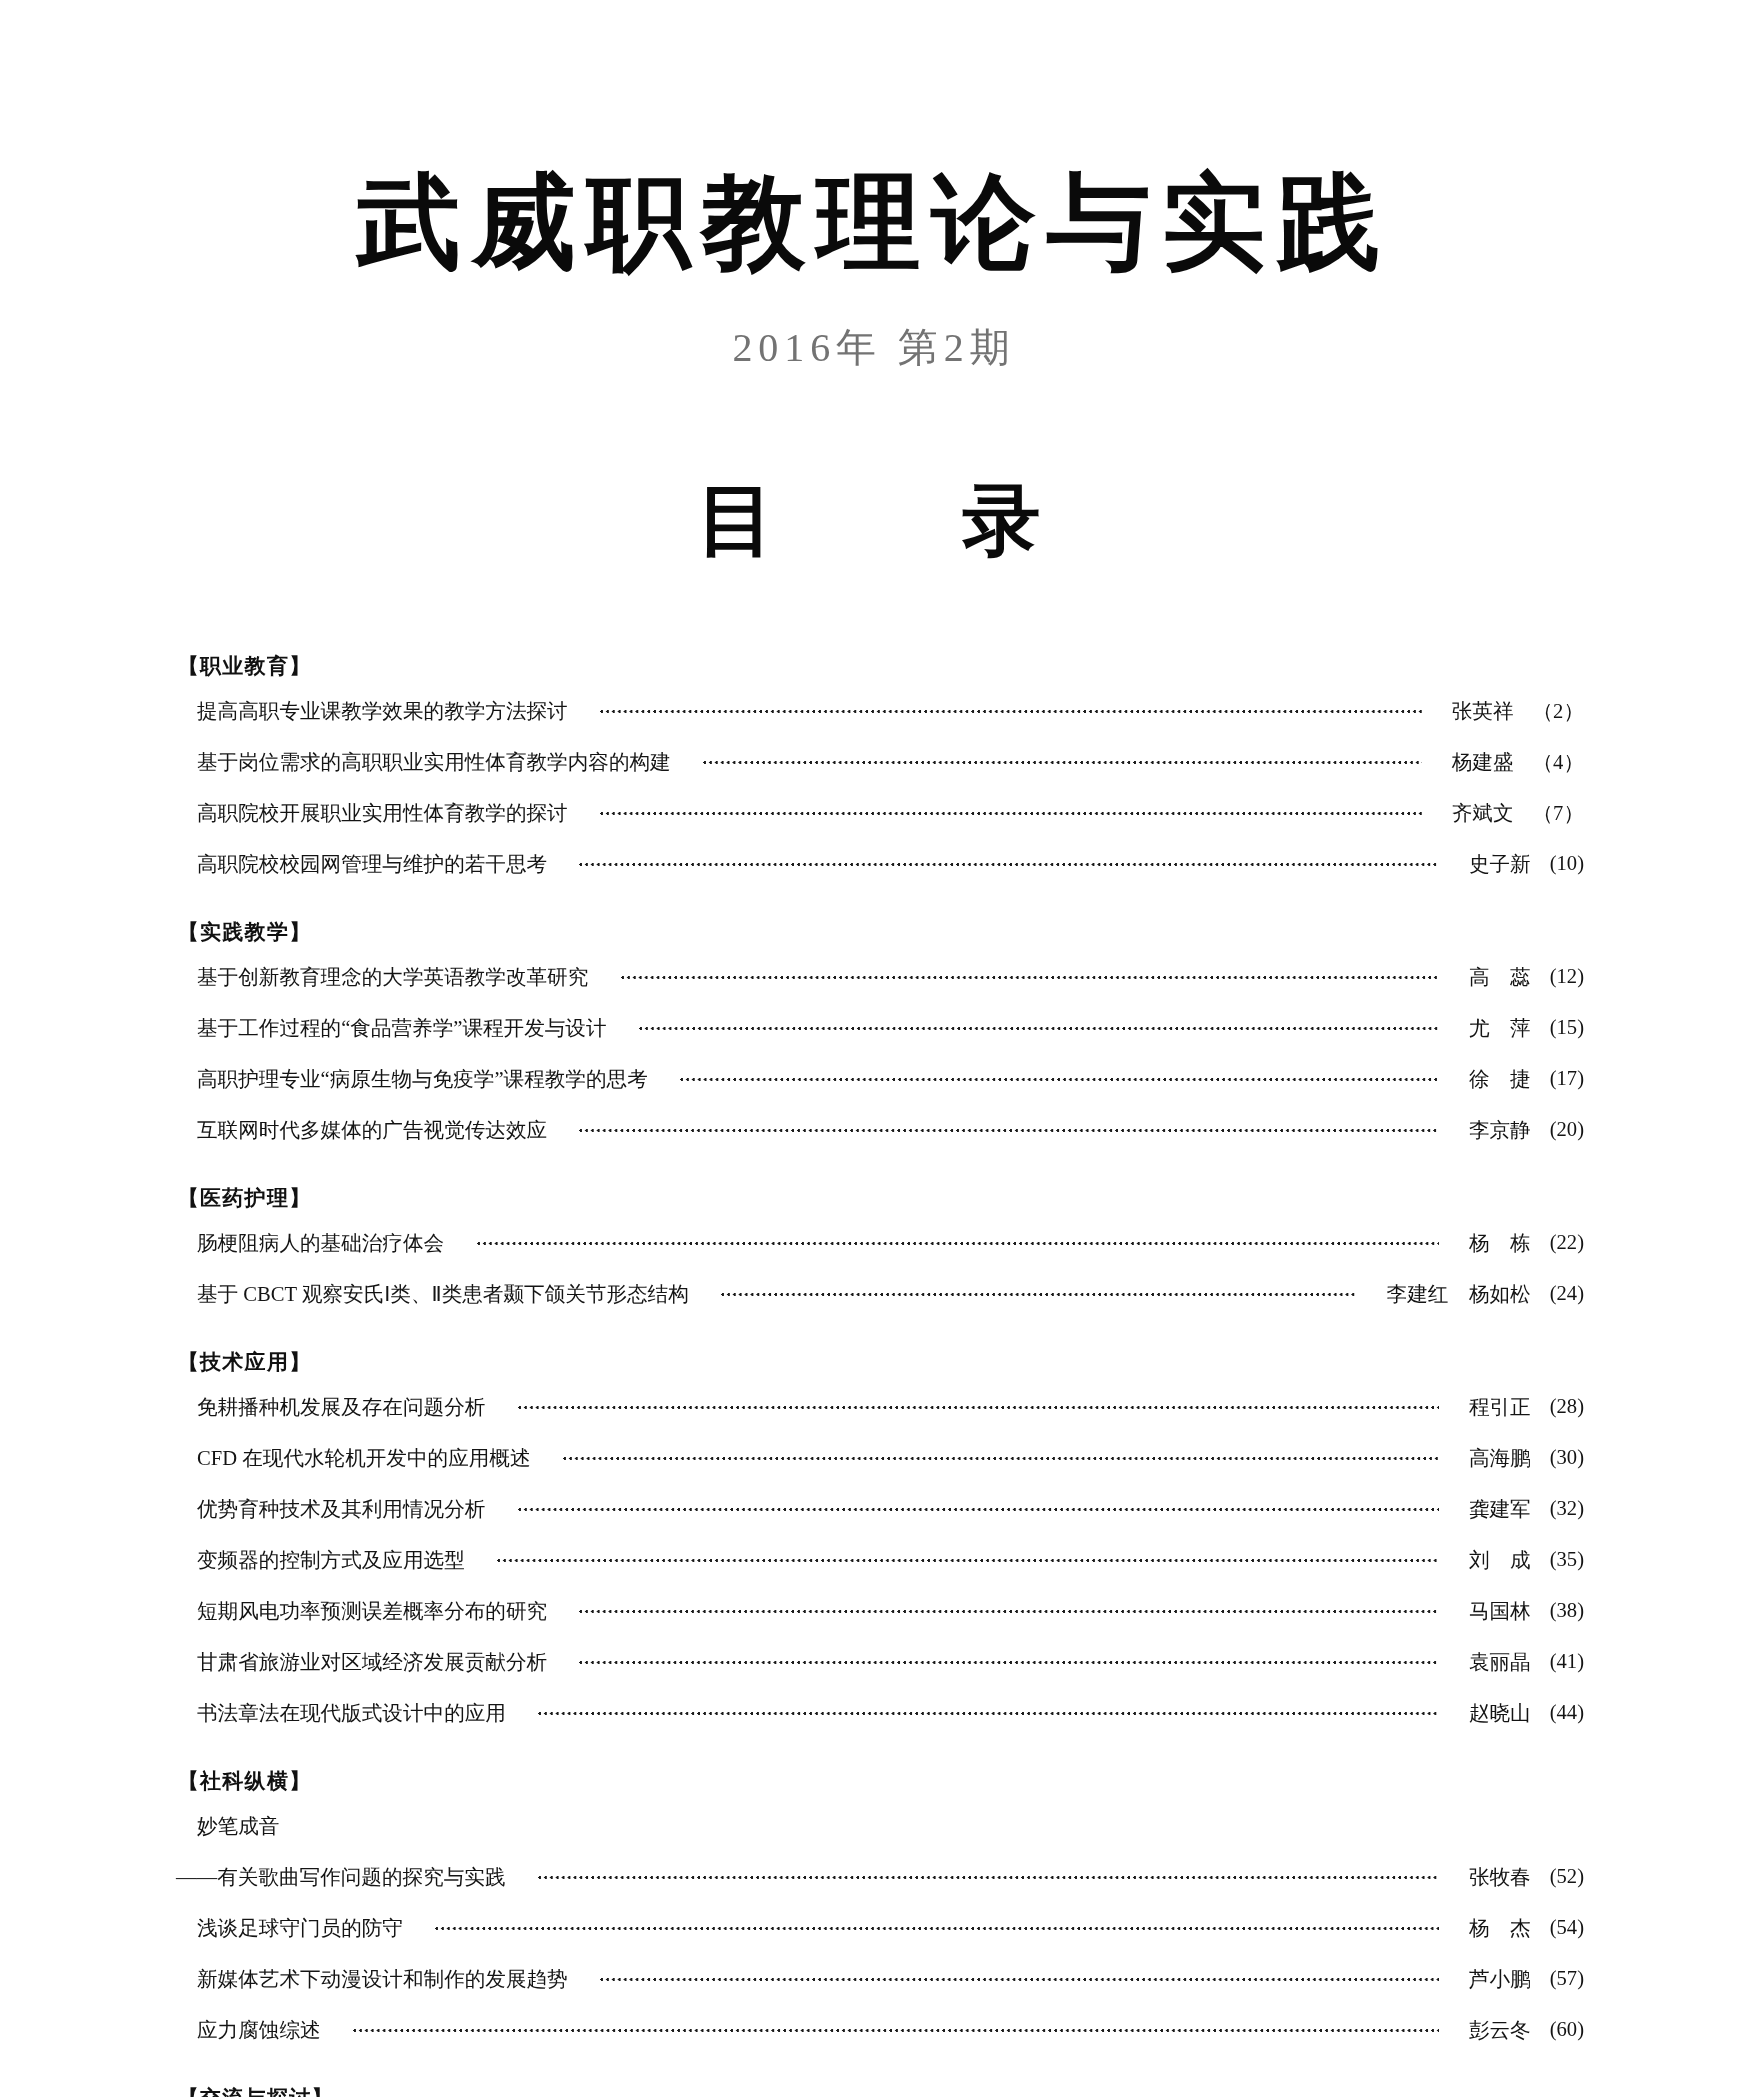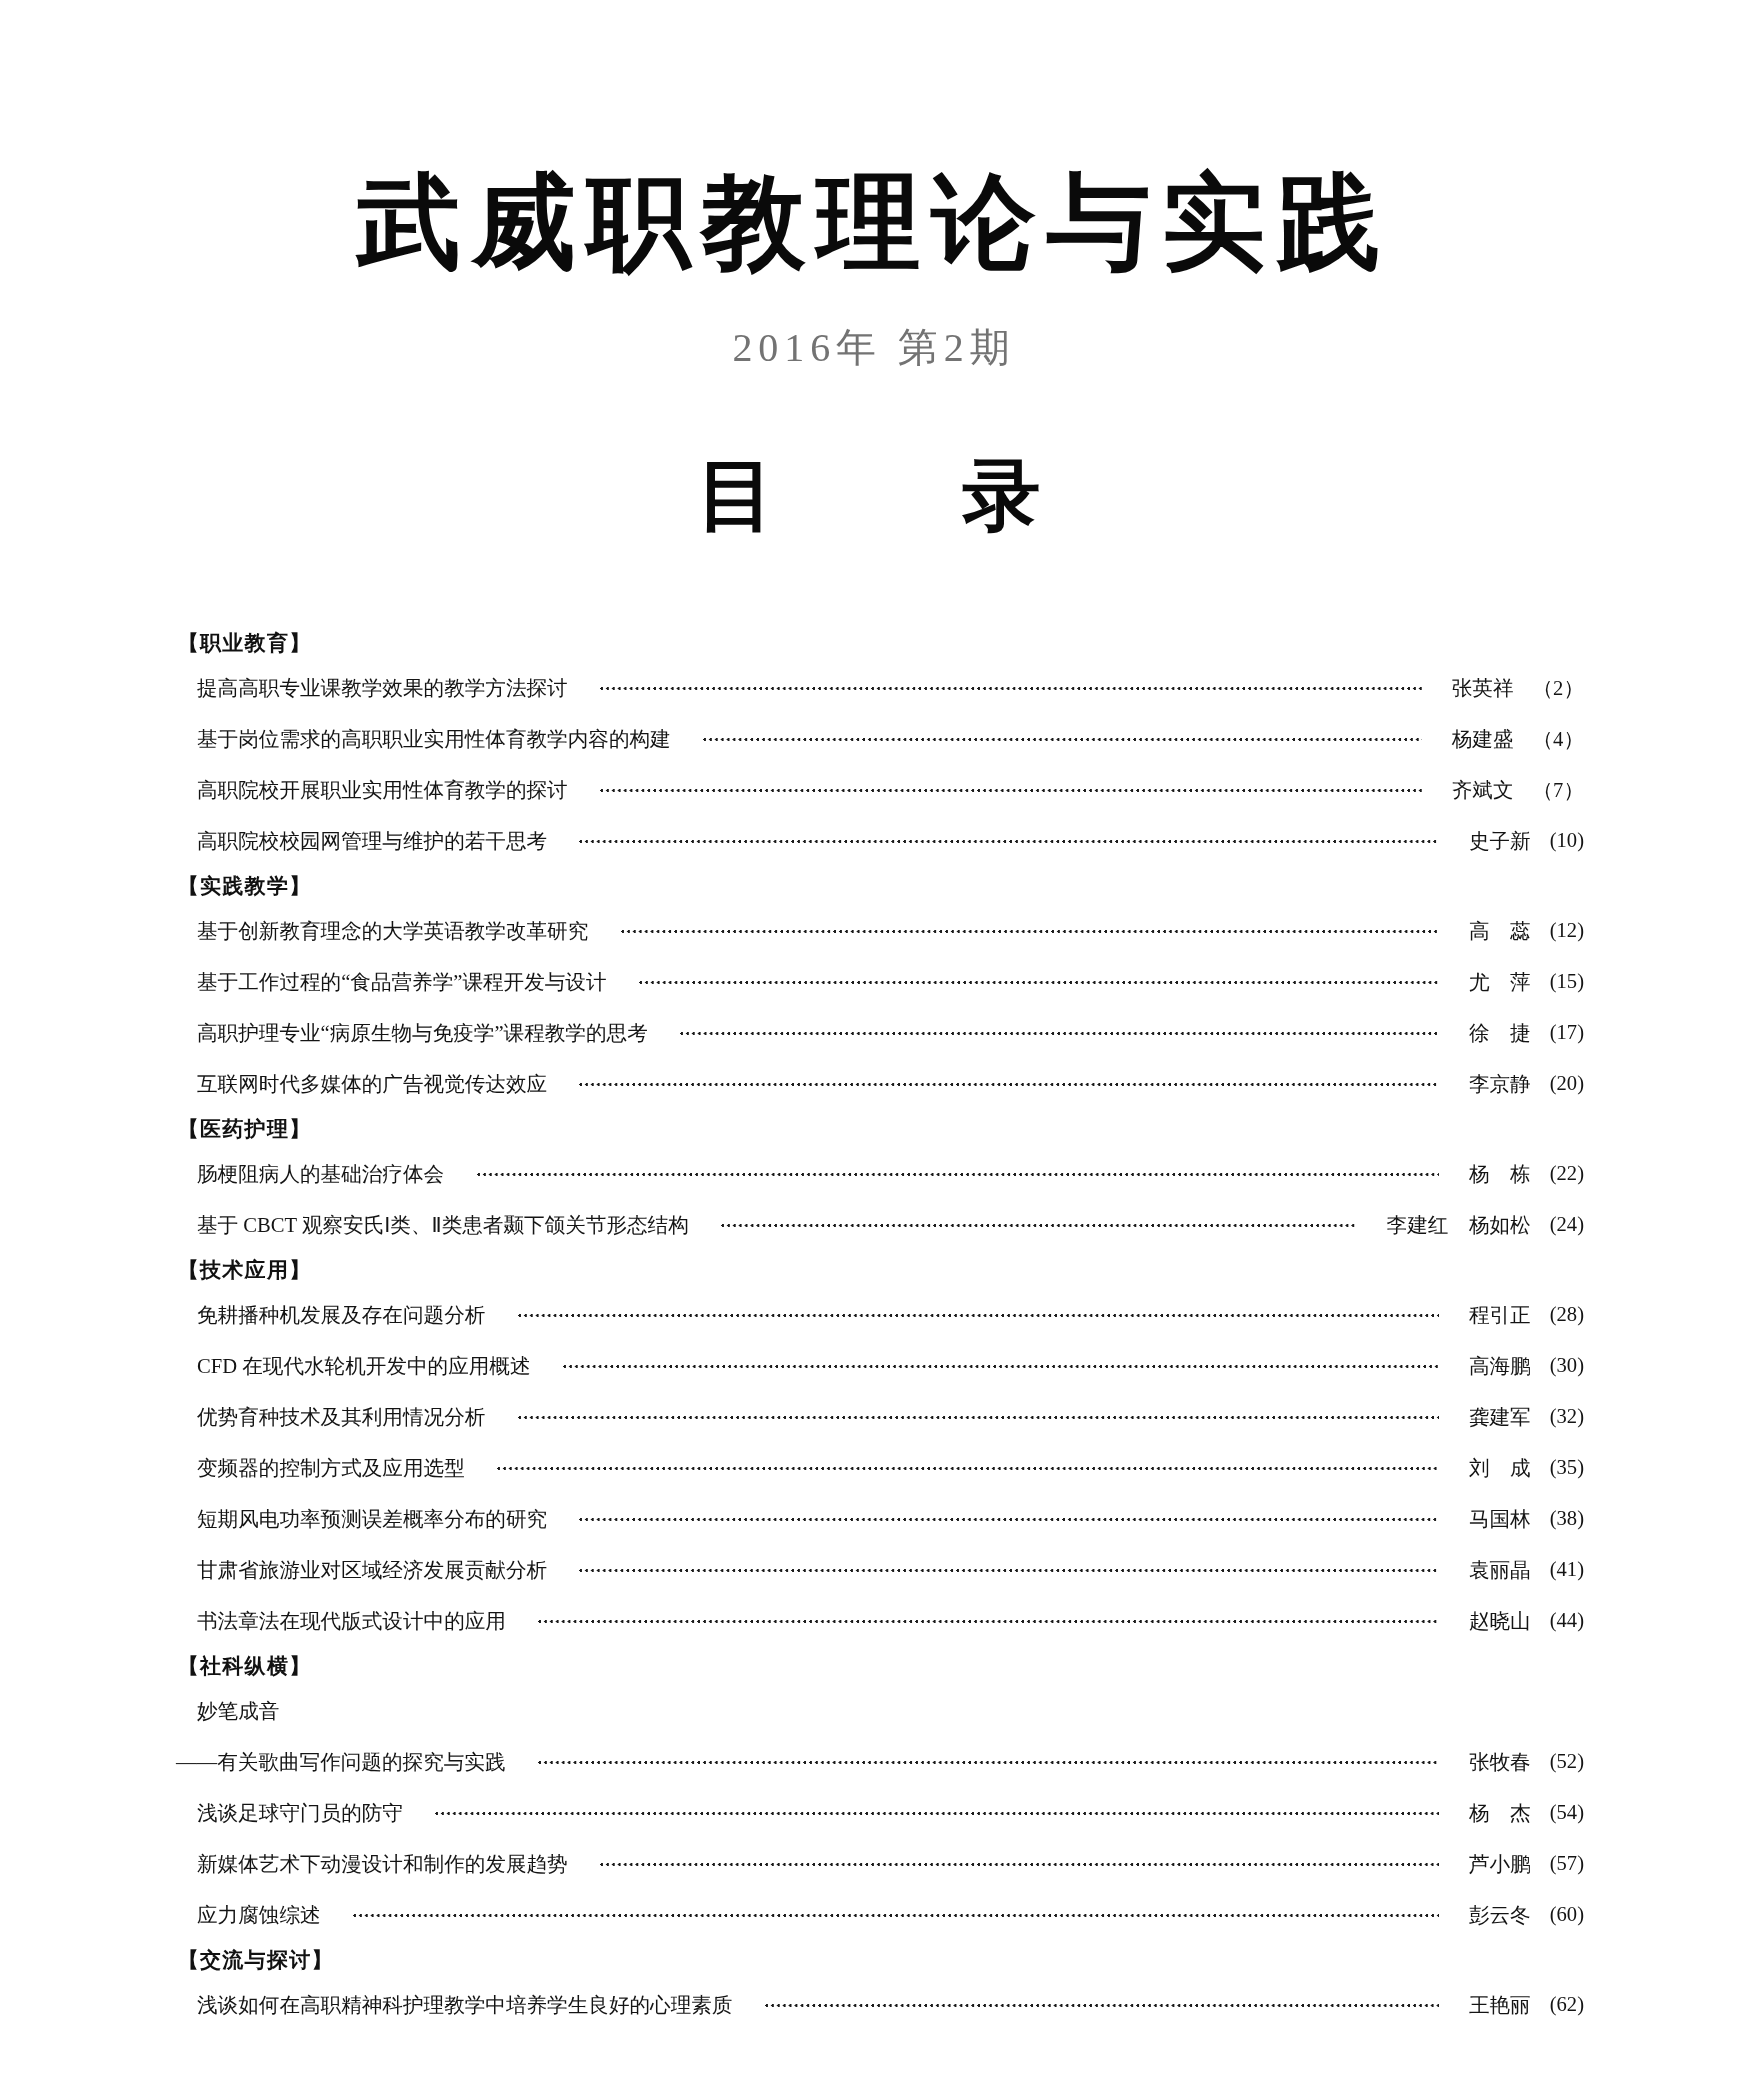--- a/index.html
+++ b/index.html
@@ -25,41 +25,42 @@
   }
   .issue {
     position: absolute; top: 320px; left: 0; width: 100%;
     text-align: center;
     font-size: 40px;
     letter-spacing: 5.9px;
     white-space: pre;
     color: #737373;
   }
   .toc-h {
-    position: absolute; top: 444px; left: 0; width: 100%;
+    position: absolute; top: 469px; left: 0; width: 100%;
     text-align: center;
     font-size: 78px; font-weight: bold;
     letter-spacing: 10.5px;
     white-space: pre;
     color: #0a0a0a;
   }
 
   .toc {
     position: absolute;
     left: 197px; right: 164px; top: 623px;
   }
   .section-h {
     height: 39px;
     display: flex; align-items: center;
     font-size: 21px; font-weight: bold;
     font-family: "Liberation Sans", sans-serif;
     letter-spacing: 1.3px;
     margin-left: -19.3px;
     white-space: pre;
     color: #111;
+    margin-top: 23px;
   }
   .entry {
     height: 51px;
     display: flex; align-items: center;
     font-size: 20.6px;
     white-space: pre;
     gap: 19px;
   }
   .entry.dash { margin-left: -21px; }
   .entry .t { white-space: pre; }

